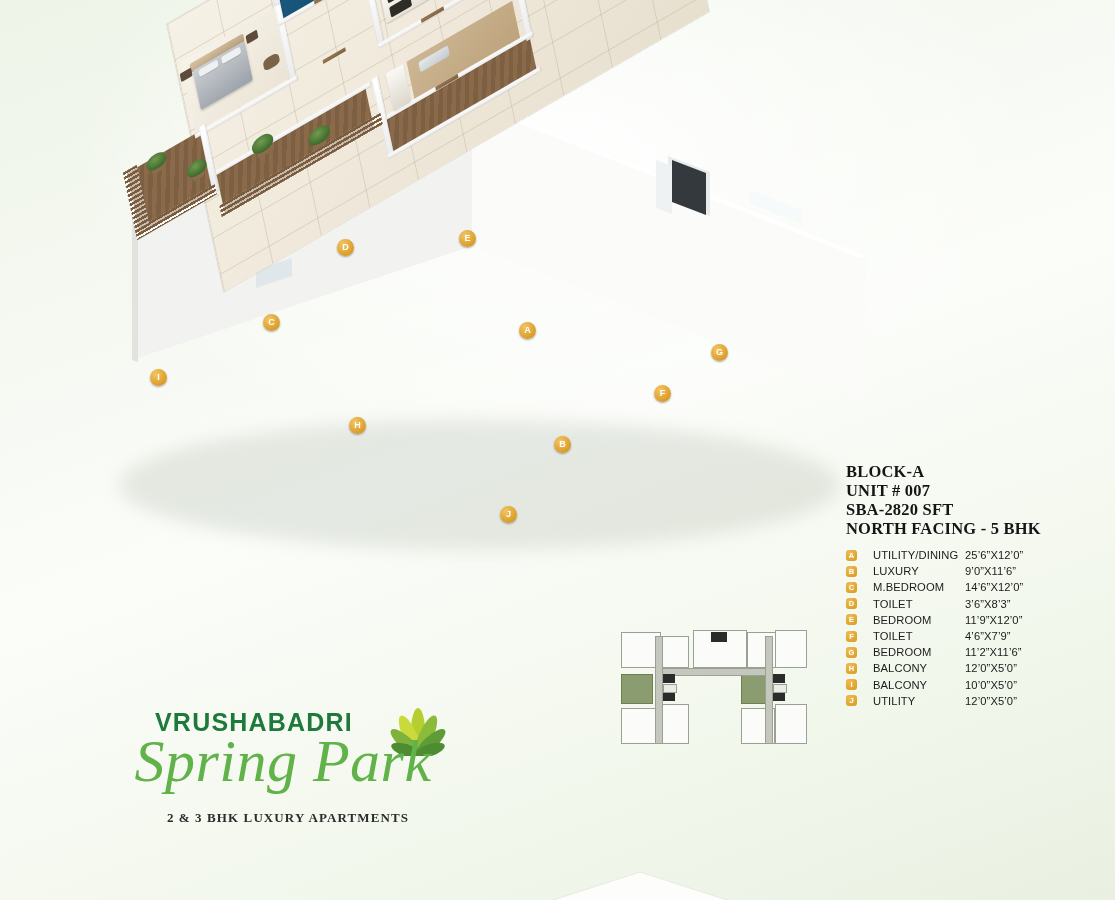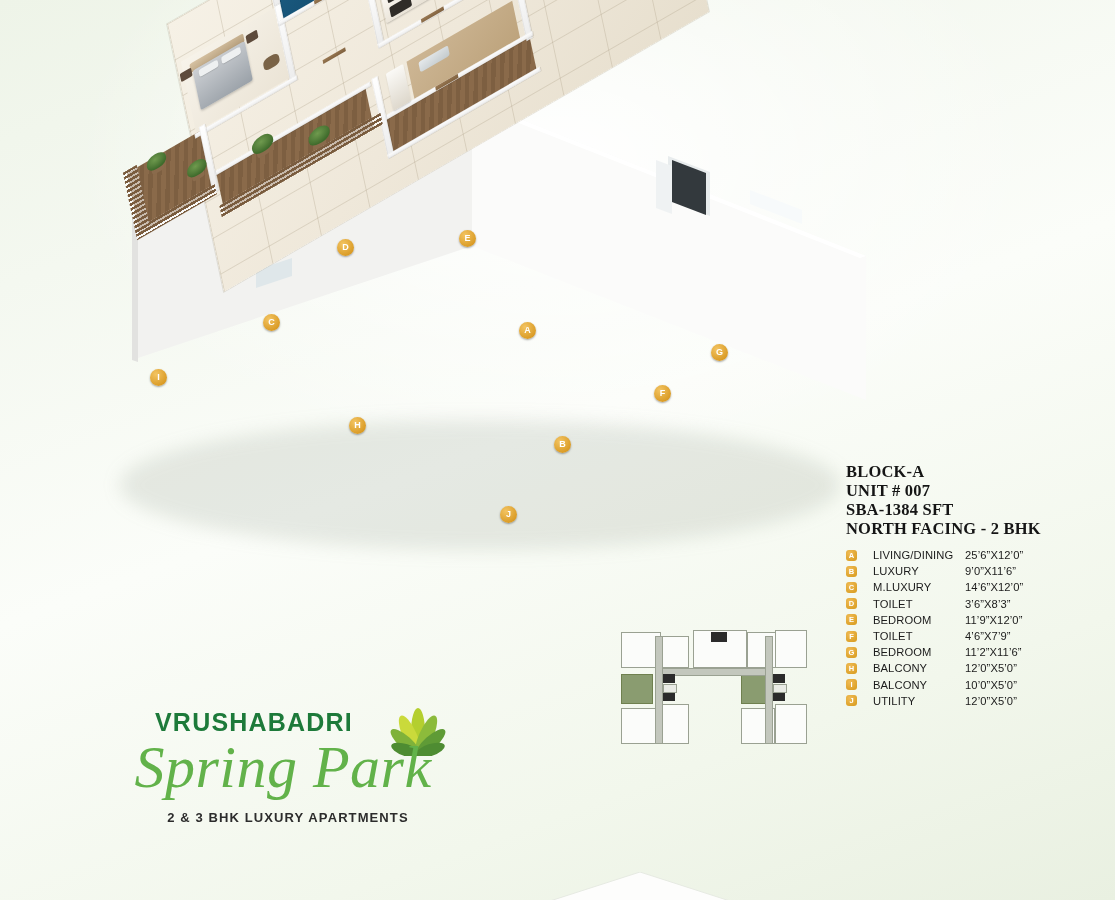--- a/index.html
+++ b/index.html
@@ -85,23 +85,23 @@
   .kpc{position:absolute;background:#c3c7bd;border:1px solid #9aa192;}
   .kpd{position:absolute;background:#2b2b2b;}
   .kps{position:absolute;background:#e9ebe5;border:1px solid #9aa192;}
 
   
   .logo{position:absolute;left:118px;top:694px;width:360px;height:146px;}
   .brandtop{position:absolute;left:37px;top:14px;font-family:"Liberation Sans",sans-serif;
     font-weight:bold;font-size:25px;letter-spacing:1.2px;color:#1d7a3a;}
   .brandmain{position:absolute;left:0px;top:36px;width:330px;text-align:center;
     font-family:"Liberation Serif", serif;font-style:italic;font-size:60px;color:#62b24a;
-    letter-spacing:.5px;line-height:62px;margin-top:6px;}
+    letter-spacing:.5px;line-height:62px;}
   .tagline{position:absolute;left:0;top:116px;width:340px;text-align:center;
-    font-family:Liberation Sans, sans-serif;font-weight:bold;font-size:13px;
+    font-family:Liberation Serif, serif;font-weight:bold;font-size:13px;
     letter-spacing:1.1px;color:#2c2c2c;}
   .leaf{position:absolute;left:250px;top:2px;width:100px;height:60px;}
 
   .shadow{position:absolute;border-radius:50%;filter:blur(9px);background:rgba(120,130,110,.16);}
   .peek{position:absolute;left:520px;top:872px;width:240px;height:40px;}
 </style>
 </head>
 <body>
 
 <div class="stage">
@@ -208,37 +208,37 @@
         <div class="marker" style="left: 289px; top: 357px;">H</div>
         <div class="marker" style="left: 90px; top: 309px;">I</div>
         <div class="marker" style="left: 440px; top: 446px;">J</div>
       </div>
   </div>
 
   <div class="info">
     <div class="hd">
       <div>BLOCK-A</div>
       <div>UNIT # 007</div>
-      <div>SBA-1384 SFT</div>
-      <div>NORTH FACING - 2 BHK</div>
+      <div>SBA-2820 SFT</div>
+      <div>NORTH FACING - 5 BHK</div>
     </div>
     <div class="legend" id="legend">
         <div class="lrow">
           <div class="badge">A</div>
-          <div class="lname">LIVING/DINING</div>
+          <div class="lname">UTILITY/DINING</div>
           <div class="ldim">25’6”X12’0”</div>
         </div>
         <div class="lrow">
           <div class="badge">B</div>
           <div class="lname">LUXURY</div>
           <div class="ldim">9’0”X11’6”</div>
         </div>
         <div class="lrow">
           <div class="badge">C</div>
-          <div class="lname">M.LUXURY</div>
+          <div class="lname">M.BEDROOM</div>
           <div class="ldim">14’6”X12’0”</div>
         </div>
         <div class="lrow">
           <div class="badge">D</div>
           <div class="lname">TOILET</div>
           <div class="ldim">3’6”X8’3”</div>
         </div>
         <div class="lrow">
           <div class="badge">E</div>
           <div class="lname">BEDROOM</div>

